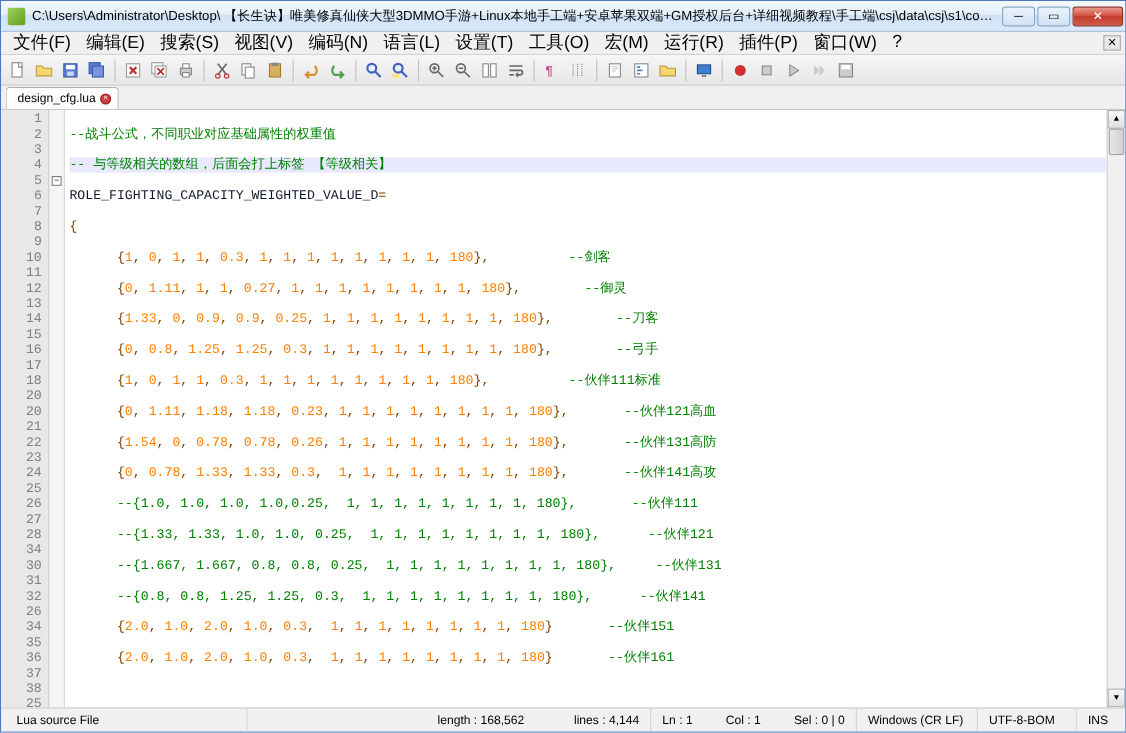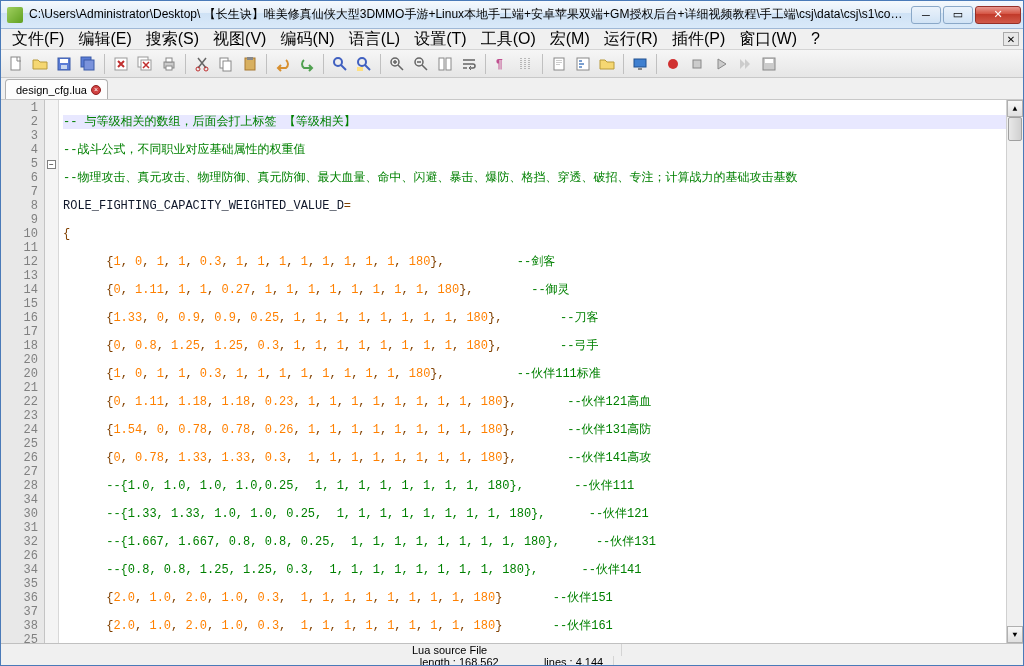--- a/index.html
+++ b/index.html
@@ -159,21 +159,20 @@
 .sb-track{flex:1;position:relative;}
 .sb-thumb{position:absolute;top:0;left:1px;right:1px;height:24px;background:linear-gradient(to right,#e8e8e8,#d0d0d0);border:1px solid #a0a0a0;border-radius:2px;cursor:pointer;}
 .statusbar {
   height: 22px;
   background: #f0f0f0;
   border-top: 1px solid #c0c0c0;
   display: flex;
   align-items: center;
   font-size: 11px;
   padding: 0 4px;
-  flex-direction: column;
 }
 .statusbar .cell {
   padding: 0 10px;
   border-right: 1px solid #d4d4d4;
   height: 100%;
   display: flex;
   align-items: center;
 }
 .statusbar .grow { flex: 1; }
 </style>
@@ -479,23 +478,22 @@
       <div></div>
       <div></div>
       <div></div>
       <div></div>
       <div></div>
       <div></div>
       <div></div>
       <div></div>
   </div>
   <div class="code">
+<div class="line"><span class="c-green">--战斗公式，不同职业对应基础属性的权重值</span></div>
 <div class="line hl"><span class="c-green">-- 与等级相关的数组，后面会打上标签 【等级相关】</span></div>
-<div class="line"><span class="c-green">--战斗公式，不同职业对应基础属性的权重值</span></div>
-<div class="line"><span class="c-green">--物理攻击、真元攻击、物理防御、真元防御、最大血量、命中、闪避、暴击、爆防、格挡、穿透、破招、专注；计算战力的基础攻击基数</span></div>
 <div class="line"><span class="c-black">ROLE_FIGHTING_CAPACITY_WEIGHTED_VALUE_D</span><span class="c-brown">=</span></div>
 <div class="line"><span class="c-brown">{</span></div>
 <div class="line">      <span class="c-brown">{</span><span class="c-orange">1</span><span class="c-brown">, </span><span class="c-orange">0</span><span class="c-brown">, </span><span class="c-orange">1</span><span class="c-brown">, </span><span class="c-orange">1</span><span class="c-brown">, </span><span class="c-orange">0.3</span><span class="c-brown">, </span><span class="c-orange">1</span><span class="c-brown">, </span><span class="c-orange">1</span><span class="c-brown">, </span><span class="c-orange">1</span><span class="c-brown">, </span><span class="c-orange">1</span><span class="c-brown">, </span><span class="c-orange">1</span><span class="c-brown">, </span><span class="c-orange">1</span><span class="c-brown">, </span><span class="c-orange">1</span><span class="c-brown">, </span><span class="c-orange">1</span><span class="c-brown">, </span><span class="c-orange">180</span><span class="c-brown">},</span>          <span class="c-green">--剑客</span></div>
 <div class="line">      <span class="c-brown">{</span><span class="c-orange">0</span><span class="c-brown">, </span><span class="c-orange">1.11</span><span class="c-brown">, </span><span class="c-orange">1</span><span class="c-brown">, </span><span class="c-orange">1</span><span class="c-brown">, </span><span class="c-orange">0.27</span><span class="c-brown">, </span><span class="c-orange">1</span><span class="c-brown">, </span><span class="c-orange">1</span><span class="c-brown">, </span><span class="c-orange">1</span><span class="c-brown">, </span><span class="c-orange">1</span><span class="c-brown">, </span><span class="c-orange">1</span><span class="c-brown">, </span><span class="c-orange">1</span><span class="c-brown">, </span><span class="c-orange">1</span><span class="c-brown">, </span><span class="c-orange">1</span><span class="c-brown">, </span><span class="c-orange">180</span><span class="c-brown">},</span>        <span class="c-green">--御灵</span></div>
 <div class="line">      <span class="c-brown">{</span><span class="c-orange">1.33</span><span class="c-brown">, </span><span class="c-orange">0</span><span class="c-brown">, </span><span class="c-orange">0.9</span><span class="c-brown">, </span><span class="c-orange">0.9</span><span class="c-brown">, </span><span class="c-orange">0.25</span><span class="c-brown">, </span><span class="c-orange">1</span><span class="c-brown">, </span><span class="c-orange">1</span><span class="c-brown">, </span><span class="c-orange">1</span><span class="c-brown">, </span><span class="c-orange">1</span><span class="c-brown">, </span><span class="c-orange">1</span><span class="c-brown">, </span><span class="c-orange">1</span><span class="c-brown">, </span><span class="c-orange">1</span><span class="c-brown">, </span><span class="c-orange">1</span><span class="c-brown">, </span><span class="c-orange">180</span><span class="c-brown">},</span>        <span class="c-green">--刀客</span></div>
 <div class="line">      <span class="c-brown">{</span><span class="c-orange">0</span><span class="c-brown">, </span><span class="c-orange">0.8</span><span class="c-brown">, </span><span class="c-orange">1.25</span><span class="c-brown">, </span><span class="c-orange">1.25</span><span class="c-brown">, </span><span class="c-orange">0.3</span><span class="c-brown">, </span><span class="c-orange">1</span><span class="c-brown">, </span><span class="c-orange">1</span><span class="c-brown">, </span><span class="c-orange">1</span><span class="c-brown">, </span><span class="c-orange">1</span><span class="c-brown">, </span><span class="c-orange">1</span><span class="c-brown">, </span><span class="c-orange">1</span><span class="c-brown">, </span><span class="c-orange">1</span><span class="c-brown">, </span><span class="c-orange">1</span><span class="c-brown">, </span><span class="c-orange">180</span><span class="c-brown">},</span>        <span class="c-green">--弓手</span></div>
 <div class="line">      <span class="c-brown">{</span><span class="c-orange">1</span><span class="c-brown">, </span><span class="c-orange">0</span><span class="c-brown">, </span><span class="c-orange">1</span><span class="c-brown">, </span><span class="c-orange">1</span><span class="c-brown">, </span><span class="c-orange">0.3</span><span class="c-brown">, </span><span class="c-orange">1</span><span class="c-brown">, </span><span class="c-orange">1</span><span class="c-brown">, </span><span class="c-orange">1</span><span class="c-brown">, </span><span class="c-orange">1</span><span class="c-brown">, </span><span class="c-orange">1</span><span class="c-brown">, </span><span class="c-orange">1</span><span class="c-brown">, </span><span class="c-orange">1</span><span class="c-brown">, </span><span class="c-orange">1</span><span class="c-brown">, </span><span class="c-orange">180</span><span class="c-brown">},</span>          <span class="c-green">--伙伴111标准</span></div>
 <div class="line">      <span class="c-brown">{</span><span class="c-orange">0</span><span class="c-brown">, </span><span class="c-orange">1.11</span><span class="c-brown">, </span><span class="c-orange">1.18</span><span class="c-brown">, </span><span class="c-orange">1.18</span><span class="c-brown">, </span><span class="c-orange">0.23</span><span class="c-brown">, </span><span class="c-orange">1</span><span class="c-brown">, </span><span class="c-orange">1</span><span class="c-brown">, </span><span class="c-orange">1</span><span class="c-brown">, </span><span class="c-orange">1</span><span class="c-brown">, </span><span class="c-orange">1</span><span class="c-brown">, </span><span class="c-orange">1</span><span class="c-brown">, </span><span class="c-orange">1</span><span class="c-brown">, </span><span class="c-orange">1</span><span class="c-brown">, </span><span class="c-orange">180</span><span class="c-brown">},</span>       <span class="c-green">--伙伴121高血</span></div>
 <div class="line">      <span class="c-brown">{</span><span class="c-orange">1.54</span><span class="c-brown">, </span><span class="c-orange">0</span><span class="c-brown">, </span><span class="c-orange">0.78</span><span class="c-brown">, </span><span class="c-orange">0.78</span><span class="c-brown">, </span><span class="c-orange">0.26</span><span class="c-brown">, </span><span class="c-orange">1</span><span class="c-brown">, </span><span class="c-orange">1</span><span class="c-brown">, </span><span class="c-orange">1</span><span class="c-brown">, </span><span class="c-orange">1</span><span class="c-brown">, </span><span class="c-orange">1</span><span class="c-brown">, </span><span class="c-orange">1</span><span class="c-brown">, </span><span class="c-orange">1</span><span class="c-brown">, </span><span class="c-orange">1</span><span class="c-brown">, </span><span class="c-orange">180</span><span class="c-brown">},</span>       <span class="c-green">--伙伴131高防</span></div>
 <div class="line">      <span class="c-brown">{</span><span class="c-orange">0</span><span class="c-brown">, </span><span class="c-orange">0.78</span><span class="c-brown">, </span><span class="c-orange">1.33</span><span class="c-brown">, </span><span class="c-orange">1.33</span><span class="c-brown">, </span><span class="c-orange">0.3</span><span class="c-brown">,  </span><span class="c-orange">1</span><span class="c-brown">, </span><span class="c-orange">1</span><span class="c-brown">, </span><span class="c-orange">1</span><span class="c-brown">, </span><span class="c-orange">1</span><span class="c-brown">, </span><span class="c-orange">1</span><span class="c-brown">, </span><span class="c-orange">1</span><span class="c-brown">, </span><span class="c-orange">1</span><span class="c-brown">, </span><span class="c-orange">1</span><span class="c-brown">, </span><span class="c-orange">180</span><span class="c-brown">},</span>       <span class="c-green">--伙伴141高攻</span></div>

